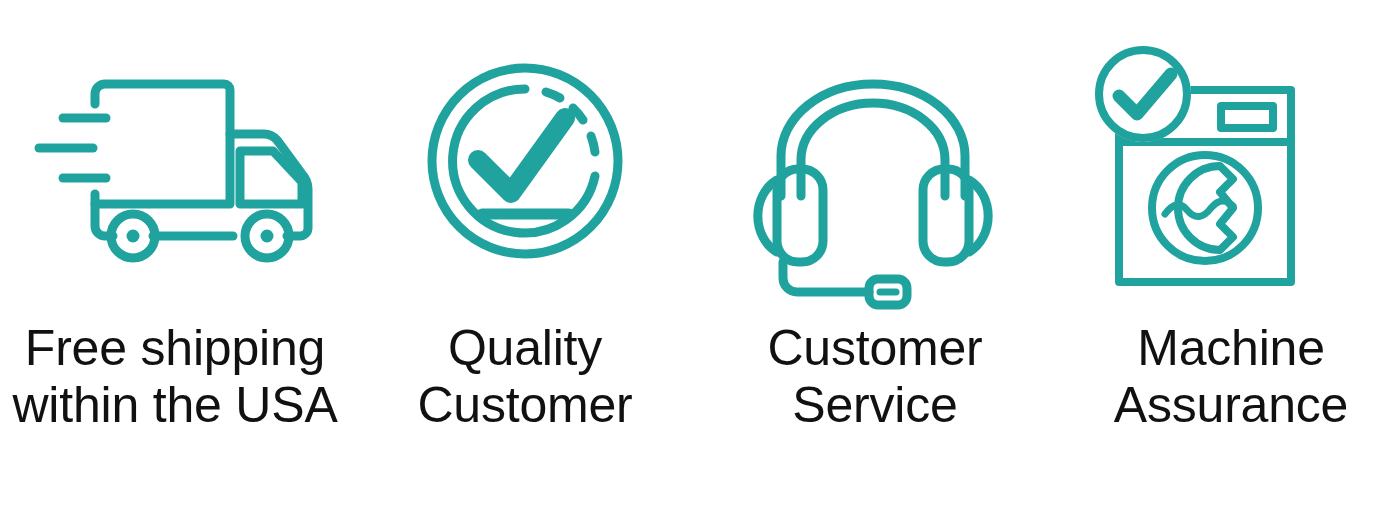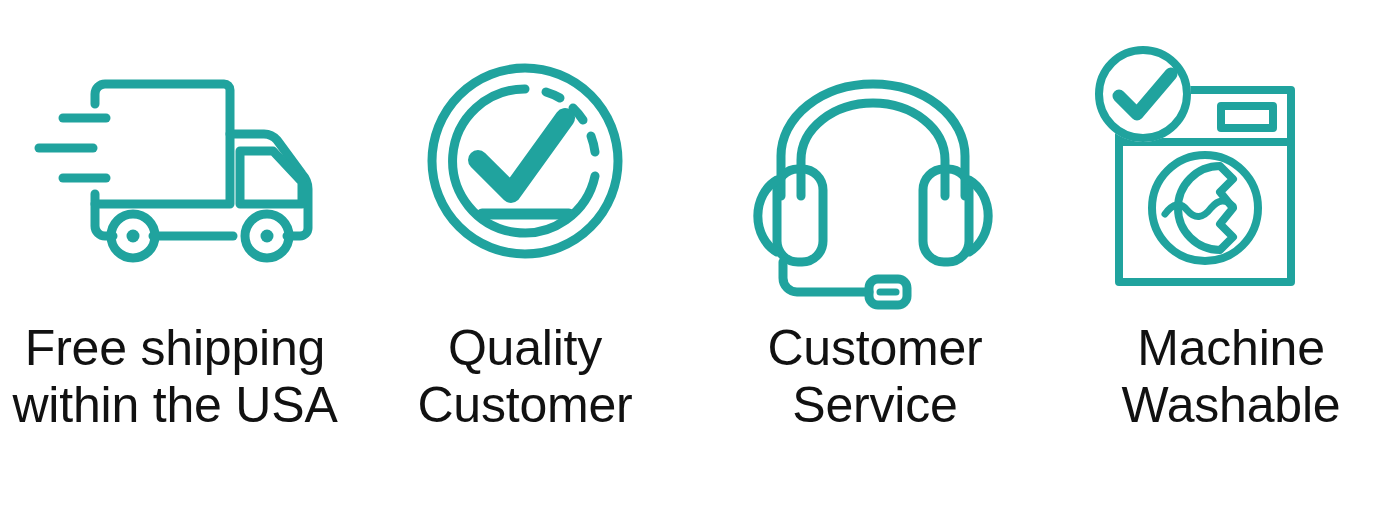--- a/index.html
+++ b/index.html
@@ -162,16 +162,16 @@
         <path d="M84 158 q12 -16 22 -4 q12 14 24 -2 q11 -13 22 -2" stroke-width="7"></path>
 
         <circle cx="62" cy="38" r="48" fill="#ffffff" stroke="none"></circle>
 
         <circle cx="62" cy="38" r="44"></circle>
 
         <path d="M38 40 L56 58 L90 18" stroke-width="13"></path>
       </svg>
     </div>
     <div class="badge-label">Machine
-Washable</div>
+Assurance</div>
   </div>
 
 </div>
 
 </body></html>

